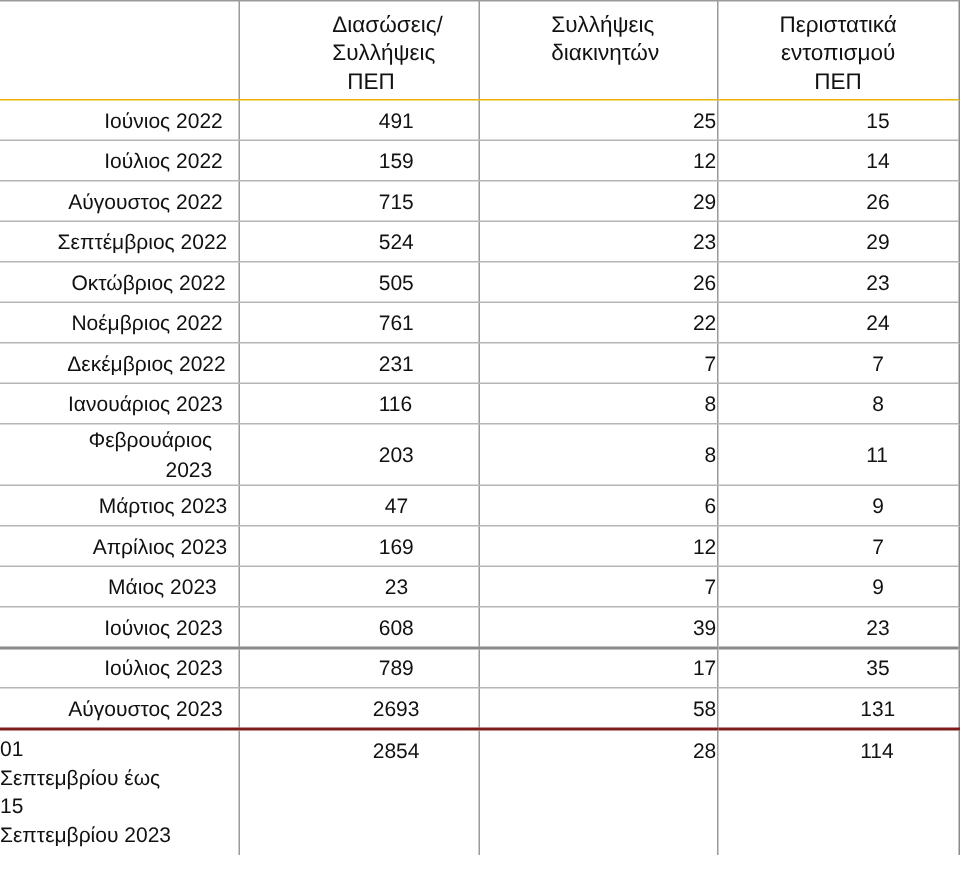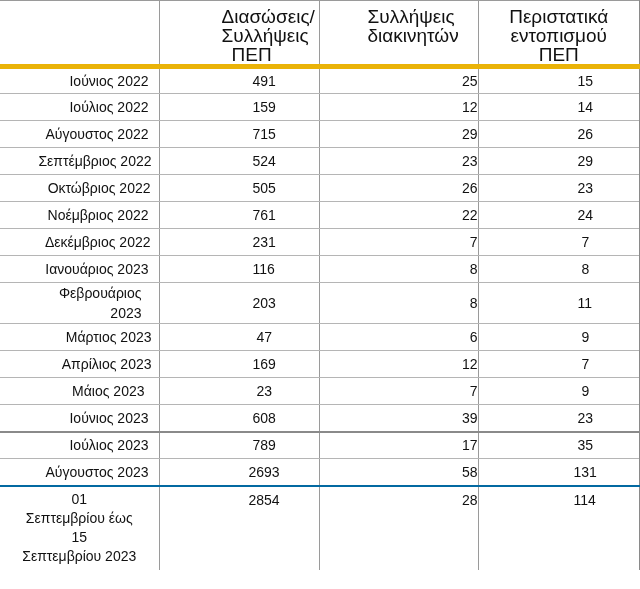--- a/index.html
+++ b/index.html
@@ -37,25 +37,25 @@
       vertical-align: middle;
       font-weight: normal;
       line-height: 20px;
     }
     .table tr > *:first-child { border-left: none; }
     .table tr > *:last-child { border-right: 2px solid #8a8a8a; }
 
     .table thead th {
       height: 66px;
       border-top: 1px solid #9a9a9a;
-      border-bottom: 5px solid #eab308;
+      border-bottom: 1px solid #eab308;
       vertical-align: top;
       padding-top: 6px;
       box-sizing: border-box;
-      font-size: 19px;
+      font-size: 15px;
       line-height: 19px;
       margin-top: 32px;
     }
     .h1 { text-align: left; padding-left: 62px !important; }
     .h2 { text-align: left; padding-left: 48px !important; }
     .h3 { text-align: center; }
     .h3 span { display: block; }
     .h1 span, .h2 span { display: block; }
     .h1 .line3 { padding-left: 10px; }
     .h3 .wrap { }
@@ -74,30 +74,30 @@
     .v1 { text-align: left; padding-left: 93px !important; }
     .v1.short { padding-left: 97px !important; }
     .v1.long { padding-left: 89px !important; margin-left: 25px; }
     .v2 { text-align: right; padding-left: 97px !important; }
     .v2.single { padding-left: 101px !important; }
     .v3 { text-align: left; padding-left: 99px !important; }
     .v3.single { padding-left: 103px !important; }
     .v3.triple { padding-left: 95px !important; }
 
     tr.thick-top td { border-top: 2px solid #8a8a8a; }
-    tr.thick-bottom td { border-bottom: 2px solid #0369a1; }
+    tr.thick-bottom td { border-bottom: 2px solid #7f1d1d; }
 
     tr.last td {
       height: 84px;
       vertical-align: top;
       border-bottom: none;
       padding-top: 3px;
     }
     tr.last td.month {
-      text-align: center;
+      text-align: left;
       padding-right: 0 !important;
       line-height: 19px;
       margin-left: 16px;
     }
     tr.last td.month span { display: block; }
   </style>
 </head>
 <body>
 
 <table class="table">

